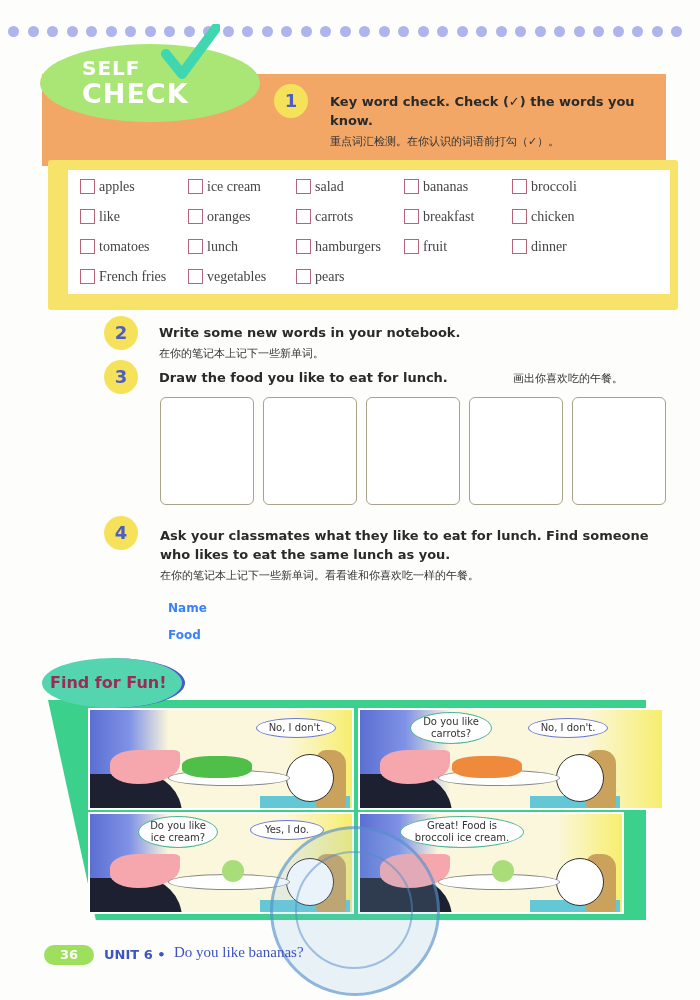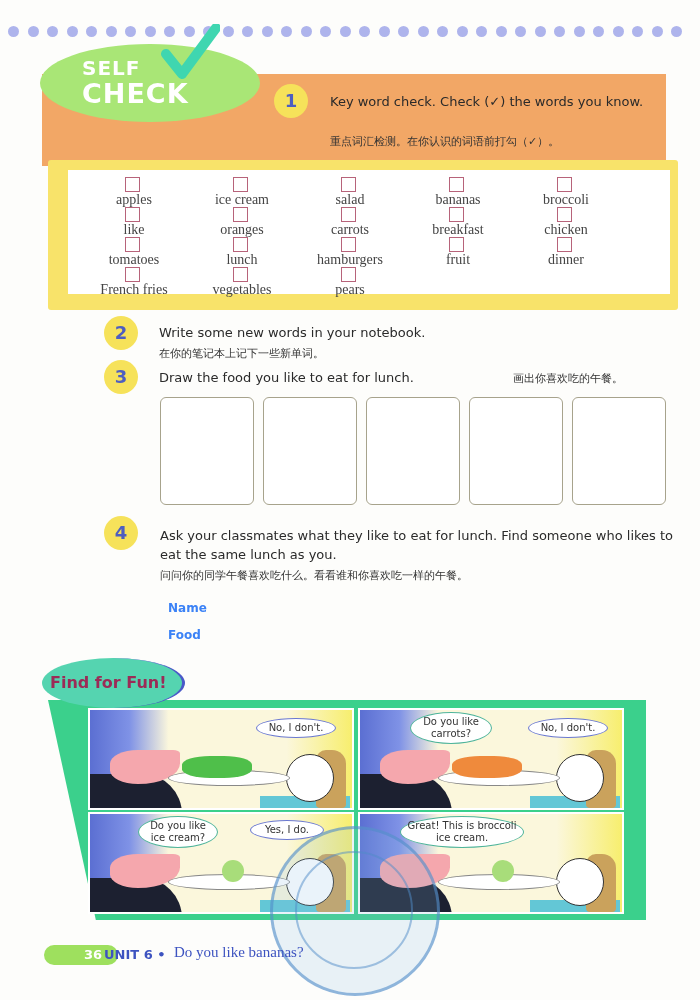--- a/index.html
+++ b/index.html
@@ -8,41 +8,41 @@
   .dot{width:11px;height:11px;border-radius:50%;background:#aeb4ec;flex:none;}
   .orange-band{position:absolute;left:42px;top:74px;width:624px;height:92px;background:#f2a766;}
   .yellow-frame{position:absolute;left:48px;top:160px;width:630px;height:150px;background:#f8e36a;border-radius:3px;}
   .word-panel{position:absolute;left:68px;top:170px;width:602px;height:124px;background:#fff;}
   .self-check-ellipse{position:absolute;left:40px;top:44px;width:220px;height:78px;border-radius:50%;background:#a9e676;}
   .checkmark{position:absolute;left:160px;top:24px;width:60px;height:60px;}
   .self-check-title{position:absolute;left:82px;top:58px;color:#fff;font-weight:bold;font-family:"DejaVu Sans",sans-serif;letter-spacing:1px;line-height:1;}
   .self-check-title .self{font-size:20px;}
   .self-check-title .check{font-size:27px;display:block;margin-top:2px;}
   .num-badge{position:absolute;width:34px;height:34px;border-radius:50%;background:#f6e25a;color:#4d5ec0;font-weight:bold;font-size:18px;text-align:center;line-height:34px;font-family:"DejaVu Sans",sans-serif;}
-  .instr{position:absolute;color:#2a2a2a;font-weight:normal;font-family:"DejaVu Sans",sans-serif;font-size:13px;line-height:19px;}
+  .instr{position:absolute;color:#2a2a2a;font-weight:bold;font-family:"DejaVu Sans",sans-serif;font-size:13px;line-height:19px;}
   .cn{position:absolute;font-size:11px;color:#333;font-family:"DejaVu Sans",sans-serif;}
   .words{position:absolute;left:80px;top:177px;display:grid;grid-template-columns:108px 108px 108px 108px 108px;row-gap:11px;}
-  .word{display:flex;align-items:center;font-family:"Liberation Serif",serif;font-size:14px;color:#444;height:19px;flex-direction:column;}
+  .word{display:flex;align-items:center;font-family:"Liberation Serif",serif;font-size:14px;color:#444;height:19px;}
   .cb{width:13px;height:13px;border:1px solid #b7637a;margin-right:4px;flex:none;background:#fff;}
   .draw-box{position:absolute;top:397px;width:92px;height:106px;border:1px solid #a7a38c;border-radius:6px;background:#fff;}
   .field-label{position:absolute;left:168px;color:#3b82f6;font-weight:bold;font-size:12px;font-family:"DejaVu Sans",sans-serif;}
   .fun-ellipse{position:absolute;left:42px;top:658px;width:140px;height:50px;border-radius:50%;background:#55d4b0;border-right:3px solid #4a59c8;}
   .fun-title{position:absolute;left:50px;top:673px;color:#9b2b57;font-weight:bold;font-size:16px;font-family:"DejaVu Sans",sans-serif;}
   .green-frame{position:absolute;left:48px;top:700px;width:598px;height:220px;background:#3bd08c;clip-path:polygon(0 0,100% 0,100% 100%,8% 100%);}
   .comic{position:absolute;width:262px;height:98px;background:linear-gradient(90deg,#5b6fd2 0%,#7f92e6 15%,#fbf7dc 30%,#fbf7dc 75%,#f7ee6e 100%);border:2px solid #fff;overflow:hidden;}
   .bubble{position:absolute;background:#fff;border:1px solid #4fb49a;border-radius:50%;font-family:"DejaVu Sans",sans-serif;font-size:10px;color:#333;text-align:center;line-height:12px;padding:3px 6px;}
   .bubble.b2{border-color:#6a78d0;}
   .waiter-head{position:absolute;left:20px;top:40px;width:70px;height:34px;background:#f5a7ad;border-radius:40% 10% 60% 40%;}
   .waiter-body{position:absolute;left:0;top:64px;width:92px;height:40px;background:#1c2030;border-radius:0 40px 0 0;}
   .plate{position:absolute;left:78px;top:60px;width:120px;height:14px;border-radius:50%;background:#fff;border:1px solid #888;}
   .food{position:absolute;left:92px;top:46px;width:70px;height:22px;border-radius:40%;}
   .girl-face{position:absolute;left:196px;top:44px;width:46px;height:46px;border-radius:50%;background:#fff;border:1px solid #333;}
   .girl-hair{position:absolute;left:226px;top:40px;width:30px;height:58px;background:#caa25c;border-radius:10px 14px 4px 4px;}
   .table-cloth{position:absolute;left:170px;top:86px;width:90px;height:14px;background:#63c7d6;}
-  .footer-badge{position:absolute;left:44px;top:945px;width:50px;height:20px;border-radius:10px;background:#9ee05e;color:#fff;font-weight:bold;font-size:13px;text-align:center;line-height:20px;font-family:"DejaVu Sans",sans-serif;padding-left:24px;}
+  .footer-badge{position:absolute;left:44px;top:945px;width:50px;height:20px;border-radius:10px;background:#9ee05e;color:#fff;font-weight:bold;font-size:13px;text-align:center;line-height:20px;font-family:"DejaVu Sans",sans-serif;}
   .footer-unit{position:absolute;left:104px;top:947px;color:#3d53c0;font-weight:bold;font-size:13px;font-family:"DejaVu Sans",sans-serif;}
   .footer-title{position:absolute;left:174px;top:944px;color:#3d53c0;font-size:15px;font-family:"Liberation Serif",serif;text-align:right;}
   .watermark{position:absolute;left:270px;top:826px;width:164px;height:164px;border-radius:50%;border:3px solid rgba(80,140,200,0.6);background:rgba(140,190,230,0.18);}
   .watermark-inner{position:absolute;left:22px;top:22px;width:114px;height:114px;border-radius:50%;border:2px solid rgba(80,140,200,0.5);}
 </style>
 </head>
 <body>
 
 <div class="dots">
   <span class="dot"></span>
@@ -183,41 +183,41 @@
 <div class="cn" style="left:513px;top:371px;">画出你喜欢吃的午餐。</div>
 
 <div class="draw-box" style="left:160px;"></div>
 <div class="draw-box" style="left:263px;"></div>
 <div class="draw-box" style="left:366px;"></div>
 <div class="draw-box" style="left:469px;"></div>
 <div class="draw-box" style="left:572px;"></div>
 
 <div class="num-badge" style="left:104px;top:516px;">4</div>
 <div class="instr" style="left:160px;top:526px;width:520px;">Ask your classmates what they like to eat for lunch. Find someone who likes to eat the same lunch as you.</div>
-<div class="cn" style="left:160px;top:568px;">问问你的同学午餐喜欢吃什么。看看谁和你喜欢吃一样的午餐。</div>
+<div class="cn" style="left:160px;top:568px;">在你的笔记本上记下一些新单词。看看谁和你喜欢吃一样的午餐。</div>
 
 <div class="field-label" style="top:601px;">Name</div>
 <div class="field-label" style="top:628px;">Food</div>
 
 <div class="green-frame"></div>
 <div class="fun-ellipse"></div>
 <div class="fun-title">Find for Fun!</div>
 
 <div class="comic" style="left:88px;top:708px;">
   <div class="waiter-body"></div>
   <div class="waiter-head"></div>
   <div class="table-cloth"></div>
   <div class="girl-hair"></div>
   <div class="girl-face"></div>
   <div class="plate"></div>
   <div class="food" style="background:#4fbf4a;"></div>
   <div class="bubble b2" style="left:166px;top:8px;width:66px;">No, I don't.</div>
 </div>
 
-<div class="comic" style="left:358px;top:708px;">
+<div class="comic" style="left:358px;top:708px;padding-left:40px;">
   <div class="waiter-body"></div>
   <div class="waiter-head"></div>
   <div class="table-cloth"></div>
   <div class="girl-hair"></div>
   <div class="girl-face"></div>
   <div class="plate"></div>
   <div class="food" style="background:#ef8a3c;"></div>
   <div class="bubble" style="left:50px;top:2px;width:68px;">Do you like carrots?</div>
   <div class="bubble b2" style="left:168px;top:8px;width:66px;">No, I don't.</div>
 </div>
@@ -235,21 +235,21 @@
 </div>
 
 <div class="comic" style="left:358px;top:812px;">
   <div class="waiter-body"></div>
   <div class="waiter-head"></div>
   <div class="table-cloth"></div>
   <div class="girl-hair"></div>
   <div class="girl-face"></div>
   <div class="plate"></div>
   <div class="food" style="left:132px;width:22px;border-radius:50%;background:#a8dd7a;"></div>
-  <div class="bubble" style="left:40px;top:2px;width:110px;">Great! This is broccoli ice cream.</div>
+  <div class="bubble" style="left:40px;top:2px;width:110px;">Great! Food is broccoli ice cream.</div>
 </div>
 
 <div class="watermark">
   <div class="watermark-inner"></div>
 </div>
 
 <div class="footer-badge">36</div>
 <div class="footer-unit">UNIT 6 •</div>
 <div class="footer-title">Do you like bananas?</div>
 

